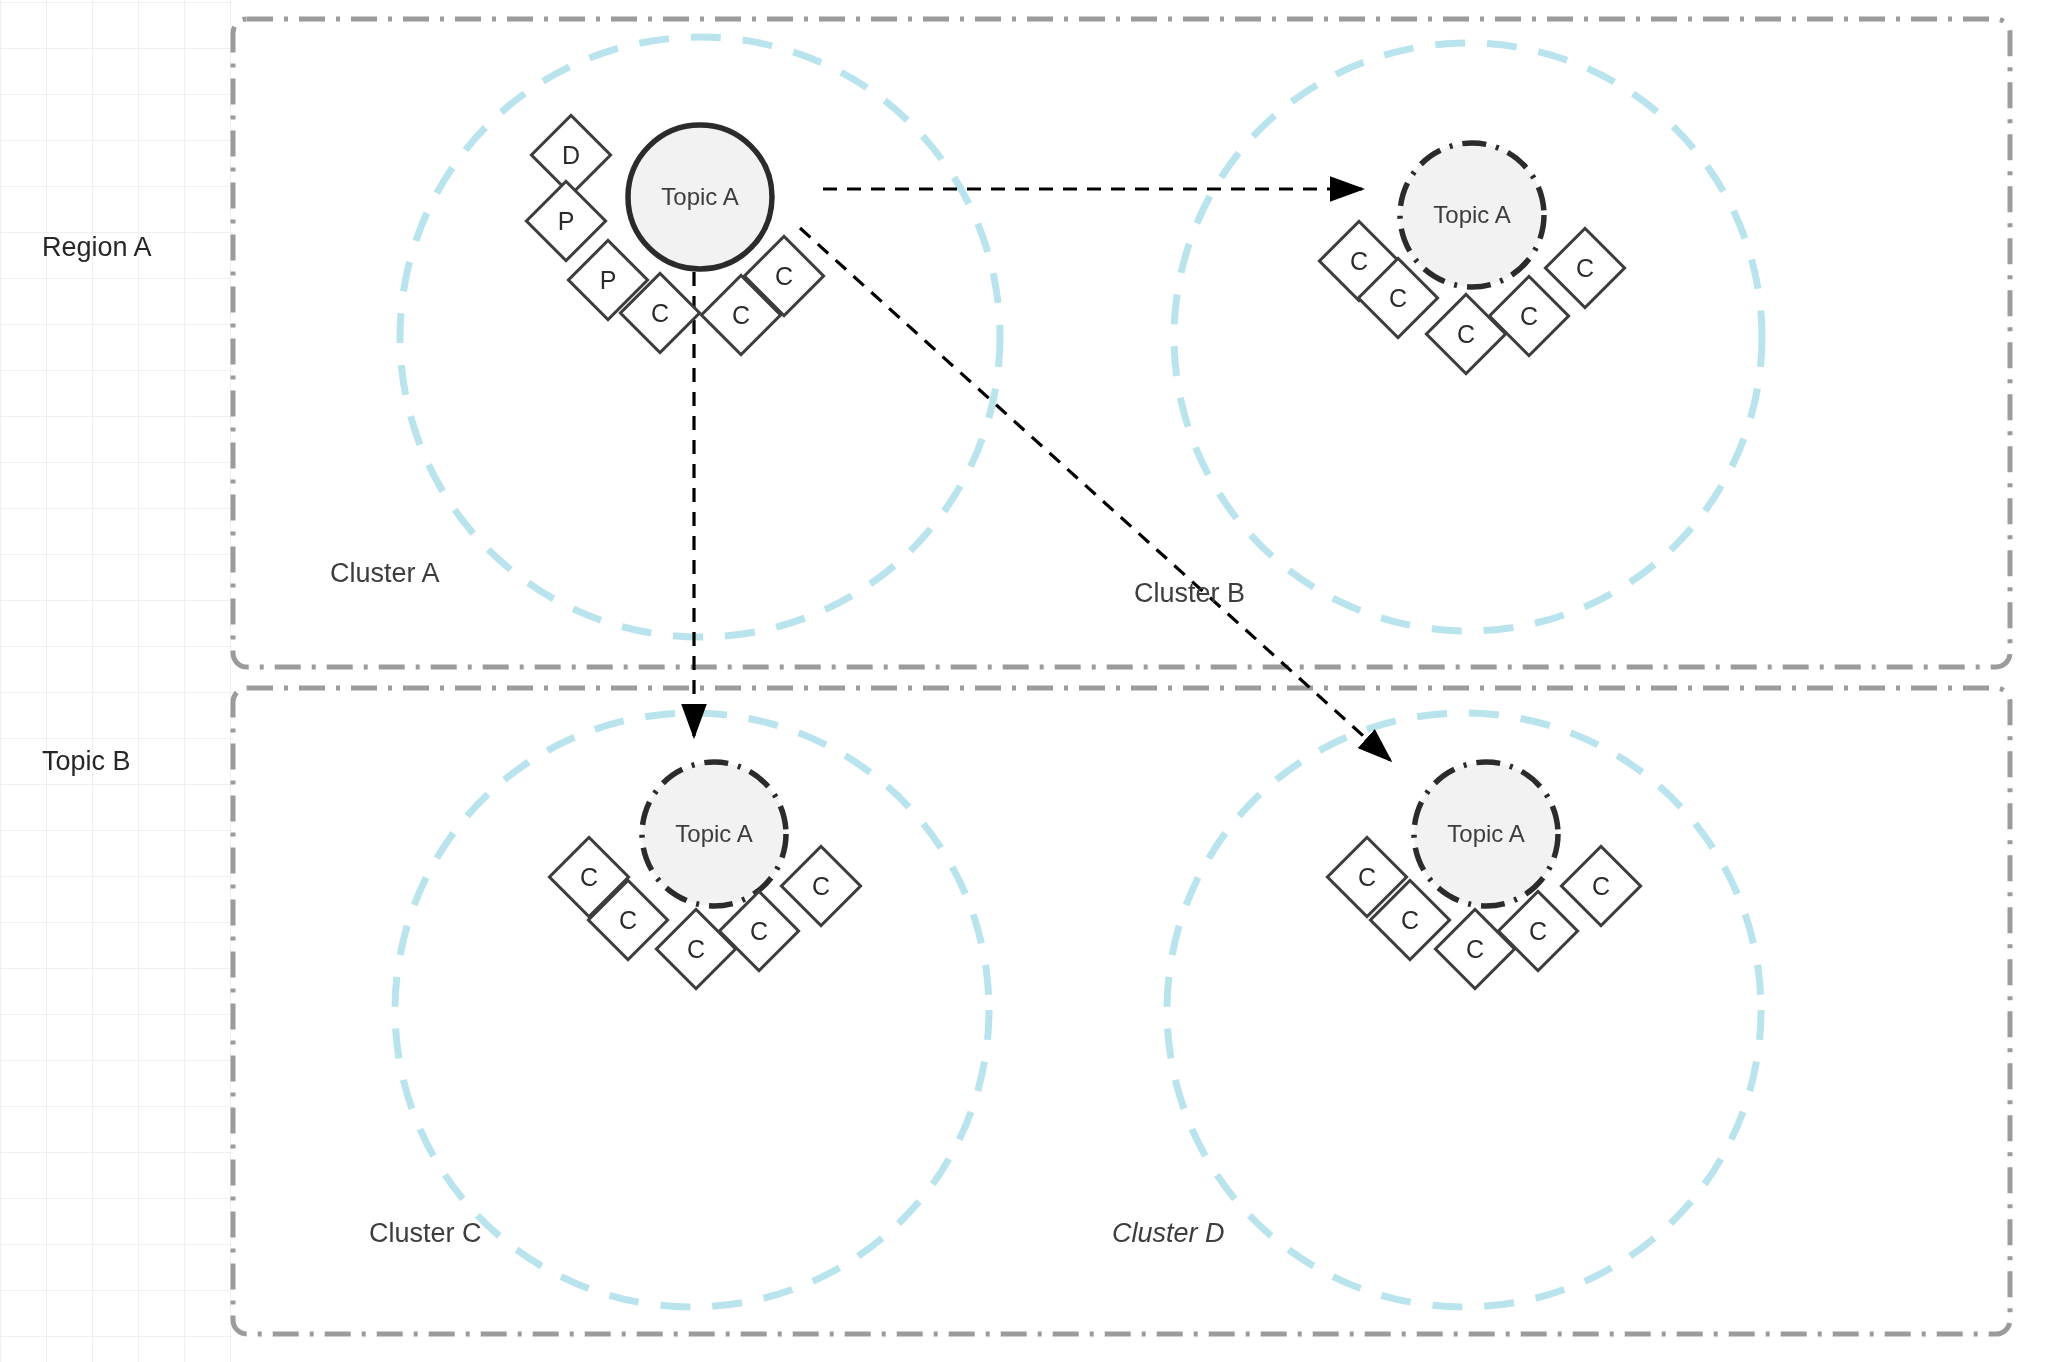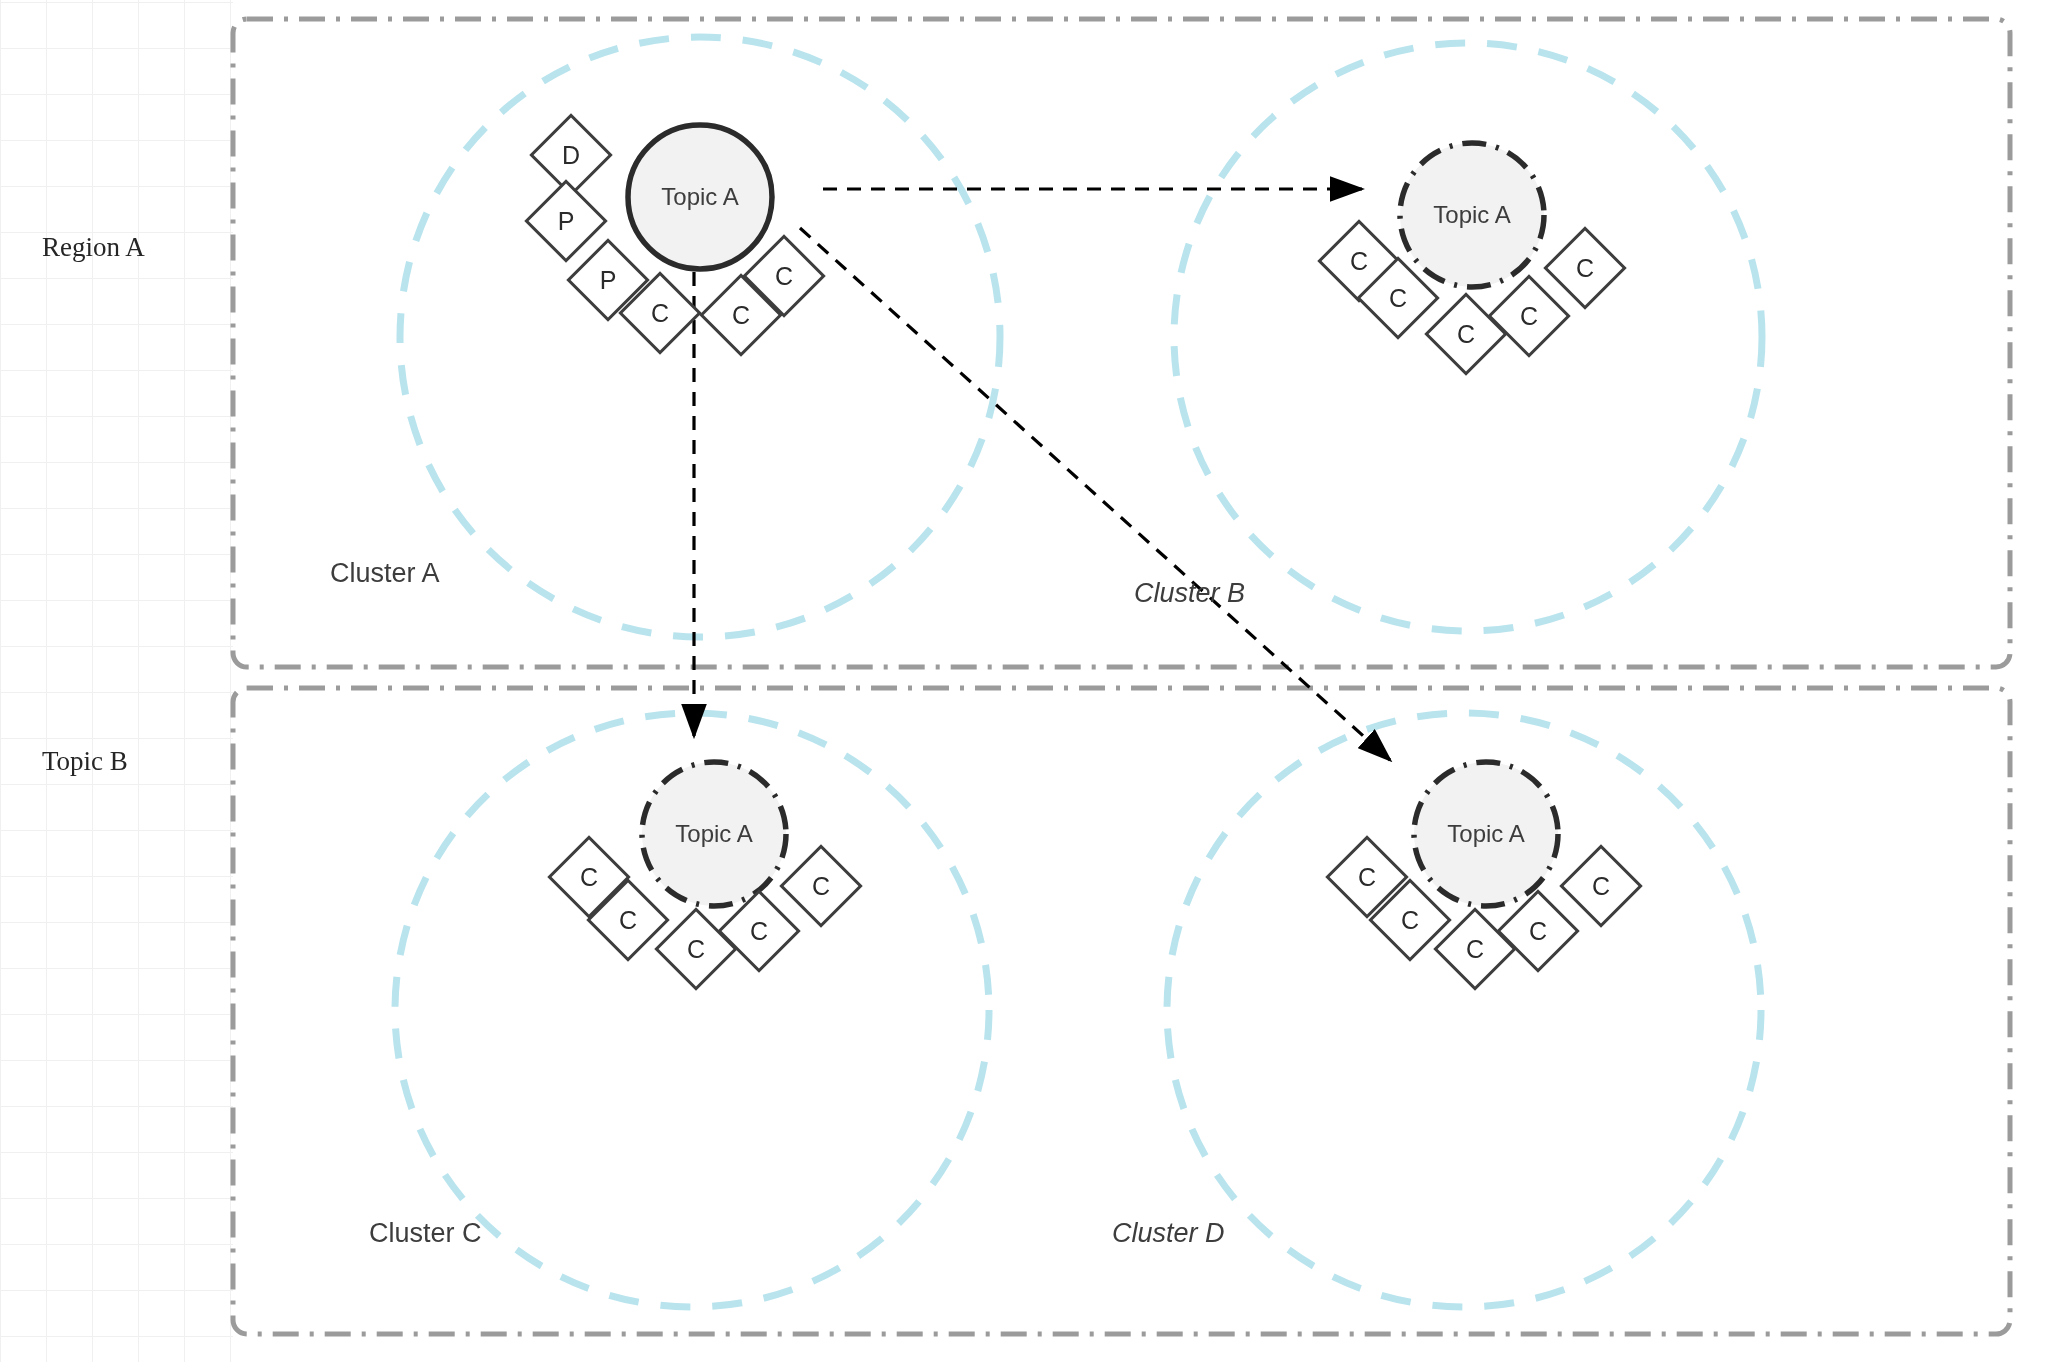--- a/index.html
+++ b/index.html
@@ -38,21 +38,21 @@
     top: 0;
     width: 2072px;
     height: 1362px;
     z-index: 2;
   }
   .region-label {
     position: absolute;
     z-index: 3;
     font-size: 27px;
     color: #262626;
-    font-family: Liberation Serif, serif;
+    font-family: Liberation Sans, sans-serif;
     white-space: nowrap;
   }
   .cluster-label {
     position: absolute;
     z-index: 3;
     font-size: 27px;
     color: #3d3d3d;
     font-family: "Liberation Sans", sans-serif;
     white-space: nowrap;
   }
@@ -147,21 +147,21 @@
       <rect x="-28" y="-28" width="56" height="56" transform="translate(1475,949) rotate(45)"></rect>
       <rect x="-28" y="-28" width="56" height="56" transform="translate(1538,931) rotate(45)"></rect>
       <rect x="-28" y="-28" width="56" height="56" transform="translate(1601,886) rotate(45)"></rect>
     </g>
   </svg>
 
   <div class="region-label" style="left:42px; top:232px;">Region A</div>
   <div class="region-label" style="left:42px; top:746px;">Topic B</div>
 
   <div class="cluster-label" style="left:330px; top:558px;">Cluster A</div>
-  <div class="cluster-label" style="left:1134px; top:578px;font-style:italic;">Cluster B</div>
+  <div class="cluster-label" style="left:1134px; top:578px;">Cluster B</div>
   <div class="cluster-label" style="left:369px; top:1218px;">Cluster C</div>
   <div class="cluster-label" style="left:1112px; top:1218px;font-style:italic;">Cluster D</div>
 
   <div class="topic-label" style="left:700px; top:197px;">Topic A</div>
   <div class="topic-label" style="left:1472px; top:215px;">Topic A</div>
   <div class="topic-label" style="left:714px; top:834px;">Topic A</div>
   <div class="topic-label" style="left:1486px; top:834px;">Topic A</div>
 
   <div class="node-label" style="left:571px; top:155px;">D</div>
   <div class="node-label" style="left:566px; top:221px;">P</div>

